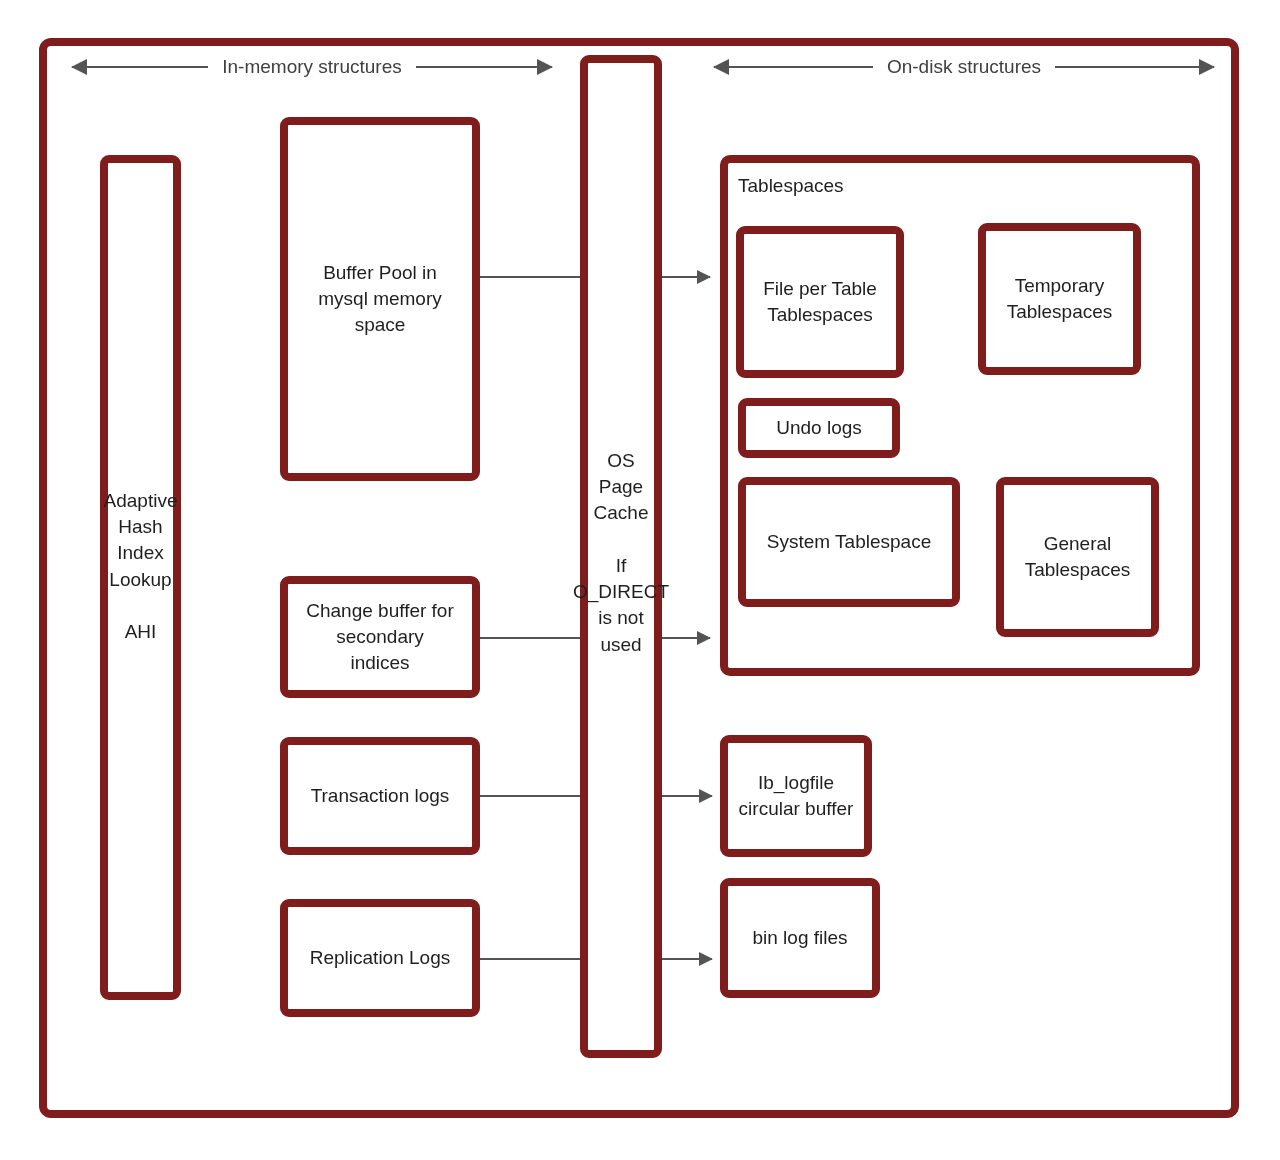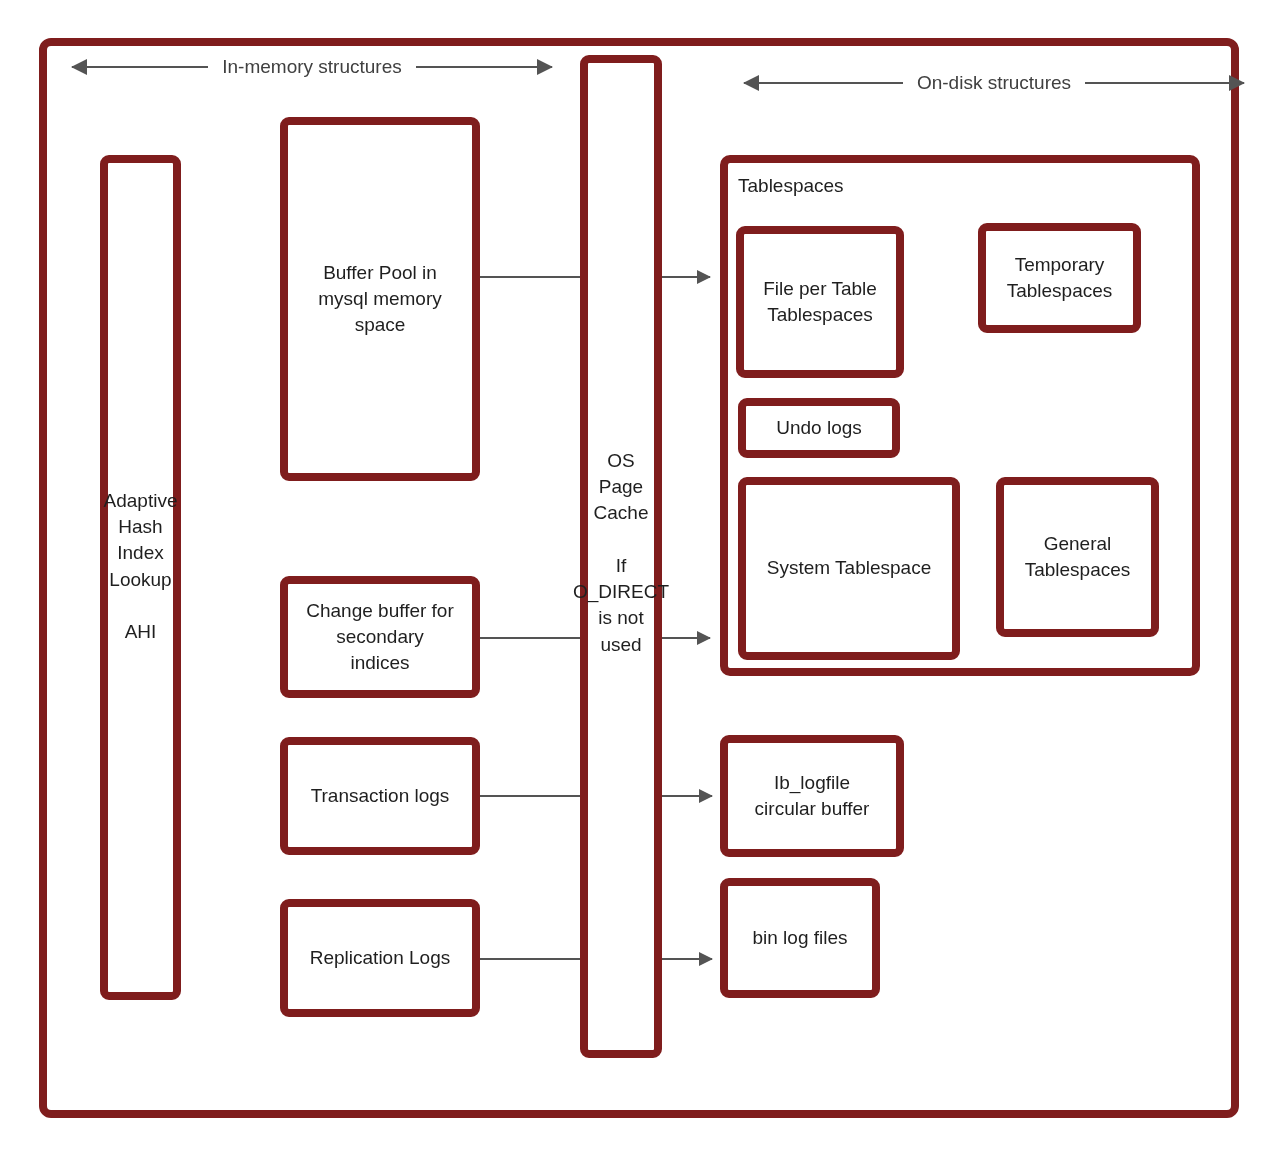--- a/index.html
+++ b/index.html
@@ -131,21 +131,21 @@
 <div id="canvas">
 
   <div class="box outer-frame" style="left:39px; top:38px; width:1200px; height:1080px;"></div>
 
   <div class="axis-band" style="left:72px; top:56px; width:480px; height:22px;">
     <span class="axis-line left"></span>
     <span class="axis-label">In-memory structures</span>
     <span class="axis-line right"></span>
   </div>
 
-  <div class="axis-band" style="left:744px; top:56px; width:500px; height:22px;margin-top:16px;">
+  <div class="axis-band" style="left:714px; top:56px; width:500px; height:22px;">
     <span class="axis-line left"></span>
     <span class="axis-label">On-disk structures</span>
     <span class="axis-line right"></span>
   </div>
 
   <div class="connector below" style="left:480px; top:276px; width:230px;"></div>
 
   <div class="connector below" style="left:480px; top:637px; width:230px;"></div>
 
   <div class="connector below" style="left:480px; top:795px; width:232px;"></div>
@@ -181,28 +181,28 @@
 O_DIRECT
 is not
 used</div>
 
   <div class="box group-box above" style="left:720px; top:155px; width:480px; height:521px;"></div>
   <div class="group-label above" style="left:738px; top:175px;">Tablespaces</div>
 
   <div class="box above" style="left:736px; top:226px; width:168px; height:152px; padding:0 8px;">File per Table
 Tablespaces</div>
 
-  <div class="box above" style="left:978px; top:223px; width:163px; height:110px; padding:0 8px;">Temporary
+  <div class="box above" style="left:978px; top:223px; width:163px; height:152px; padding:0 8px;">Temporary
 Tablespaces</div>
 
   <div class="box above" style="left:738px; top:398px; width:162px; height:60px;text-align:center;">Undo logs</div>
 
-  <div class="box above" style="left:738px; top:477px; width:222px; height:183px; padding:16px 8px;">System Tablespace</div>
+  <div class="box above" style="left:738px; top:477px; width:222px; height:130px; padding:16px 8px;">System Tablespace</div>
 
   <div class="box above" style="left:996px; top:477px; width:163px; height:160px; padding:4px 8px;">General
 Tablespaces</div>
 
-  <div class="box above" style="left:720px; top:735px; width:184px; height:122px; padding:0 6px;">Ib_logfile
+  <div class="box above" style="left:720px; top:735px; width:152px; height:122px; padding:0 6px;">Ib_logfile
 circular buffer</div>
 
   <div class="box above" style="left:720px; top:878px; width:160px; height:120px; padding:0 12px;">bin log files</div>
 
 </div>
 
 </body></html>

